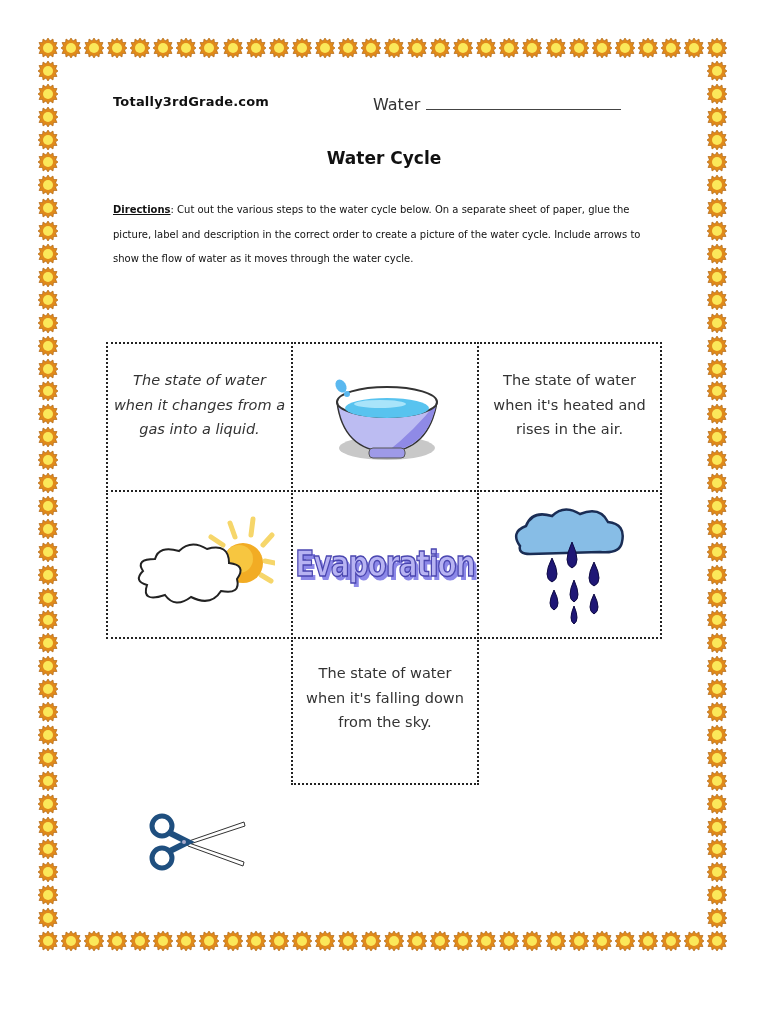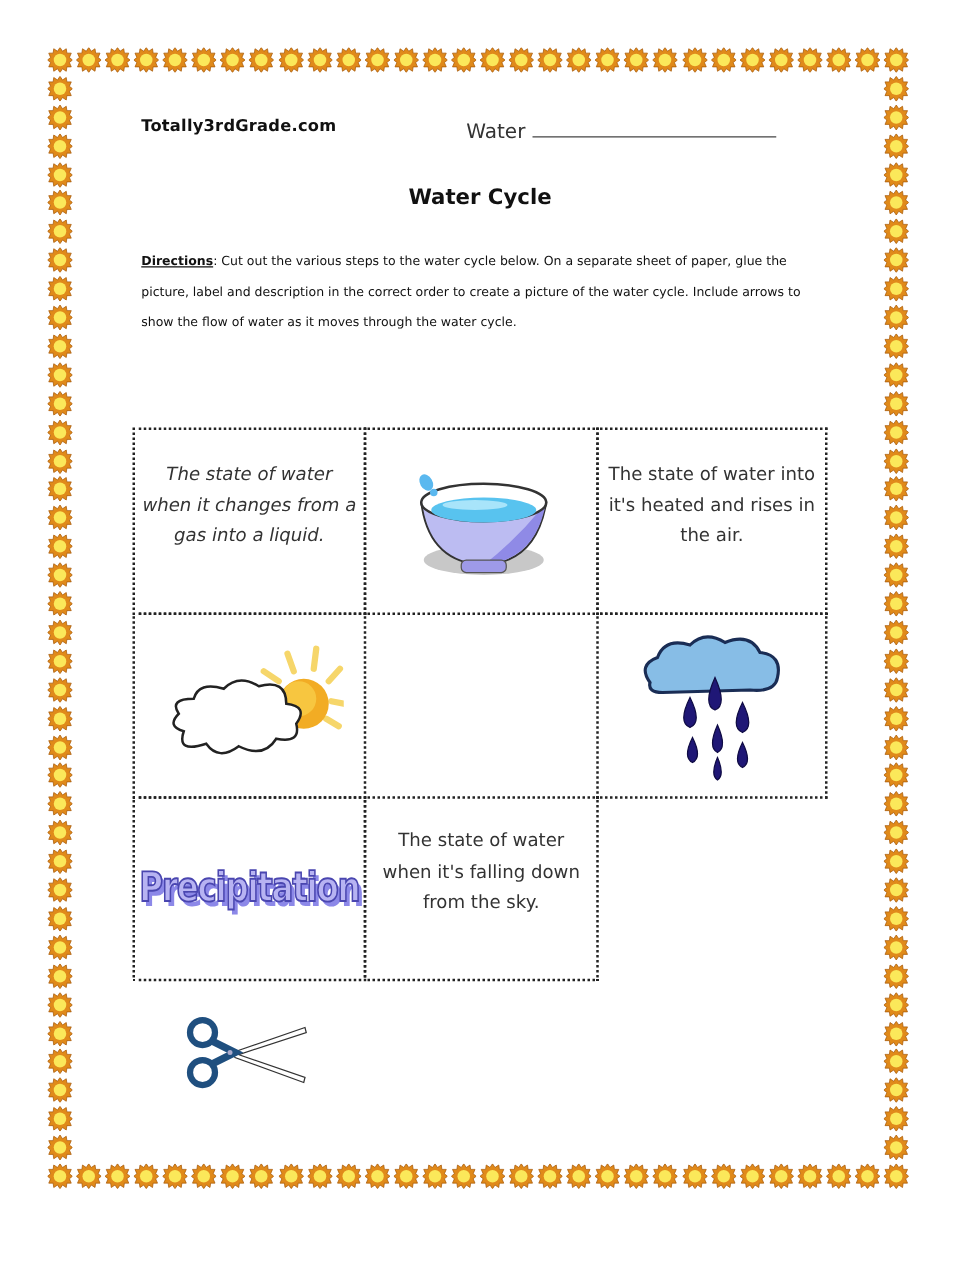--- a/index.html
+++ b/index.html
@@ -589,56 +589,56 @@
       <path d="M62 82 Q100 78 110 40 L112 32 Q90 60 62 82Z" fill="#8f8ae6"></path>
       <ellipse cx="62" cy="32" rx="50" ry="15" fill="#fff" stroke="#333" stroke-width="2"></ellipse>
       <ellipse cx="62" cy="38" rx="42" ry="10" fill="#58c3ef"></ellipse>
       <ellipse cx="55" cy="34" rx="26" ry="4" fill="#a8e4fa"></ellipse>
       <rect x="44" y="78" width="36" height="10" rx="4" fill="#9e9ae8" stroke="#555" stroke-width="1"></rect>
       <ellipse cx="16" cy="16" rx="5" ry="7" fill="#5ab8ef" transform="rotate(-30 16 16)"></ellipse>
       <circle cx="22" cy="24" r="3" fill="#5ab8ef"></circle>
     </svg>
   </div>
   <div class="cell desc-top" style="left:371px;top:0;width:185px;height:150px;">
-    <div class="desc">The state of water into it's heated and rises in the air.</div>
+    <div class="desc">The state of water when it's heated and rises in the air.</div>
   </div>
 
   <div class="cell" style="left:0;top:148px;width:187px;height:149px;">
     <svg width="150" height="100" viewBox="0 0 150 100">
       <g stroke="#f6d66a" stroke-width="5" stroke-linecap="round">
         <line x1="105" y1="8" x2="110" y2="22"></line>
           <line x1="128" y1="4" x2="126" y2="20"></line>
         <line x1="147" y1="20" x2="138" y2="30"></line>
           <line x1="150" y1="48" x2="140" y2="46"></line>
         <line x1="146" y1="66" x2="136" y2="60"></line>
           <line x1="86" y1="22" x2="98" y2="30"></line>
       </g>
       <circle cx="118" cy="48" r="20" fill="#f2ac24"></circle>
       <circle cx="114" cy="44" r="14" fill="#f7c640"></circle>
       <path d="M22 70 Q8 66 18 56 Q10 44 30 44 Q34 30 54 36 Q66 24 82 34 Q104 28 104 48 Q122 50 112 64 Q116 80 96 76 Q86 92 66 82 Q50 94 40 80 Q16 88 22 70 Z" fill="#fff" stroke="#222" stroke-width="2"></path>
     </svg>
   </div>
+  <div class="cell" style="left:185px;top:148px;width:188px;height:149px;">
+    <div class="wordart">Evaporation</div>
+  </div>
   <div class="cell" style="left:371px;top:148px;width:185px;height:149px;">
     <svg width="120" height="125" viewBox="0 0 120 125">
       <path d="M10 44 Q0 30 16 24 Q22 8 42 14 Q54 2 70 12 Q90 4 98 20 Q116 22 112 40 Q110 52 90 50 L20 52 Q8 52 10 44 Z" fill="#87bde6" stroke="#1a2d55" stroke-width="2.5"></path>
       <g fill="#1f1776" stroke="#0f0b44" stroke-width="1">
         <path d="M62 40 Q52 62 62 66 Q72 62 62 40Z"></path>
         <path d="M42 56 Q32 76 42 80 Q52 76 42 56Z"></path>
         <path d="M84 60 Q74 80 84 84 Q94 80 84 60Z"></path>
         <path d="M64 78 Q56 96 64 100 Q72 96 64 78Z"></path>
         <path d="M44 88 Q36 104 44 108 Q52 104 44 88Z"></path>
         <path d="M84 92 Q76 108 84 112 Q92 108 84 92Z"></path>
         <path d="M64 104 Q58 118 64 122 Q70 118 64 104Z"></path>
       </g>
     </svg>
   </div>
 
-  <div class="cell" style="left:0;top:295px;width:187px;height:148px;">
-    <div class="wordart" style="font-size:26px;">Precipitation</div>
-  </div>
   <div class="cell" style="left:185px;top:295px;width:188px;height:148px;align-items:flex-start;padding-top:22px;">
     <div class="desc">The state of water when it's falling down from the sky.</div>
   </div>
 </div>
 
 <svg class="scissors" viewBox="0 0 100 60">
   <path d="M38 30 L96 10 L97 14 L42 32 Z" fill="#fff" stroke="#333" stroke-width="1"></path>
   <path d="M38 30 L96 50 L95 54 L40 34 Z" fill="#fff" stroke="#333" stroke-width="1"></path>
   <circle cx="14" cy="14" r="10" fill="none" stroke="#1f4f7f" stroke-width="5"></circle>
   <circle cx="14" cy="46" r="10" fill="none" stroke="#1f4f7f" stroke-width="5"></circle>

